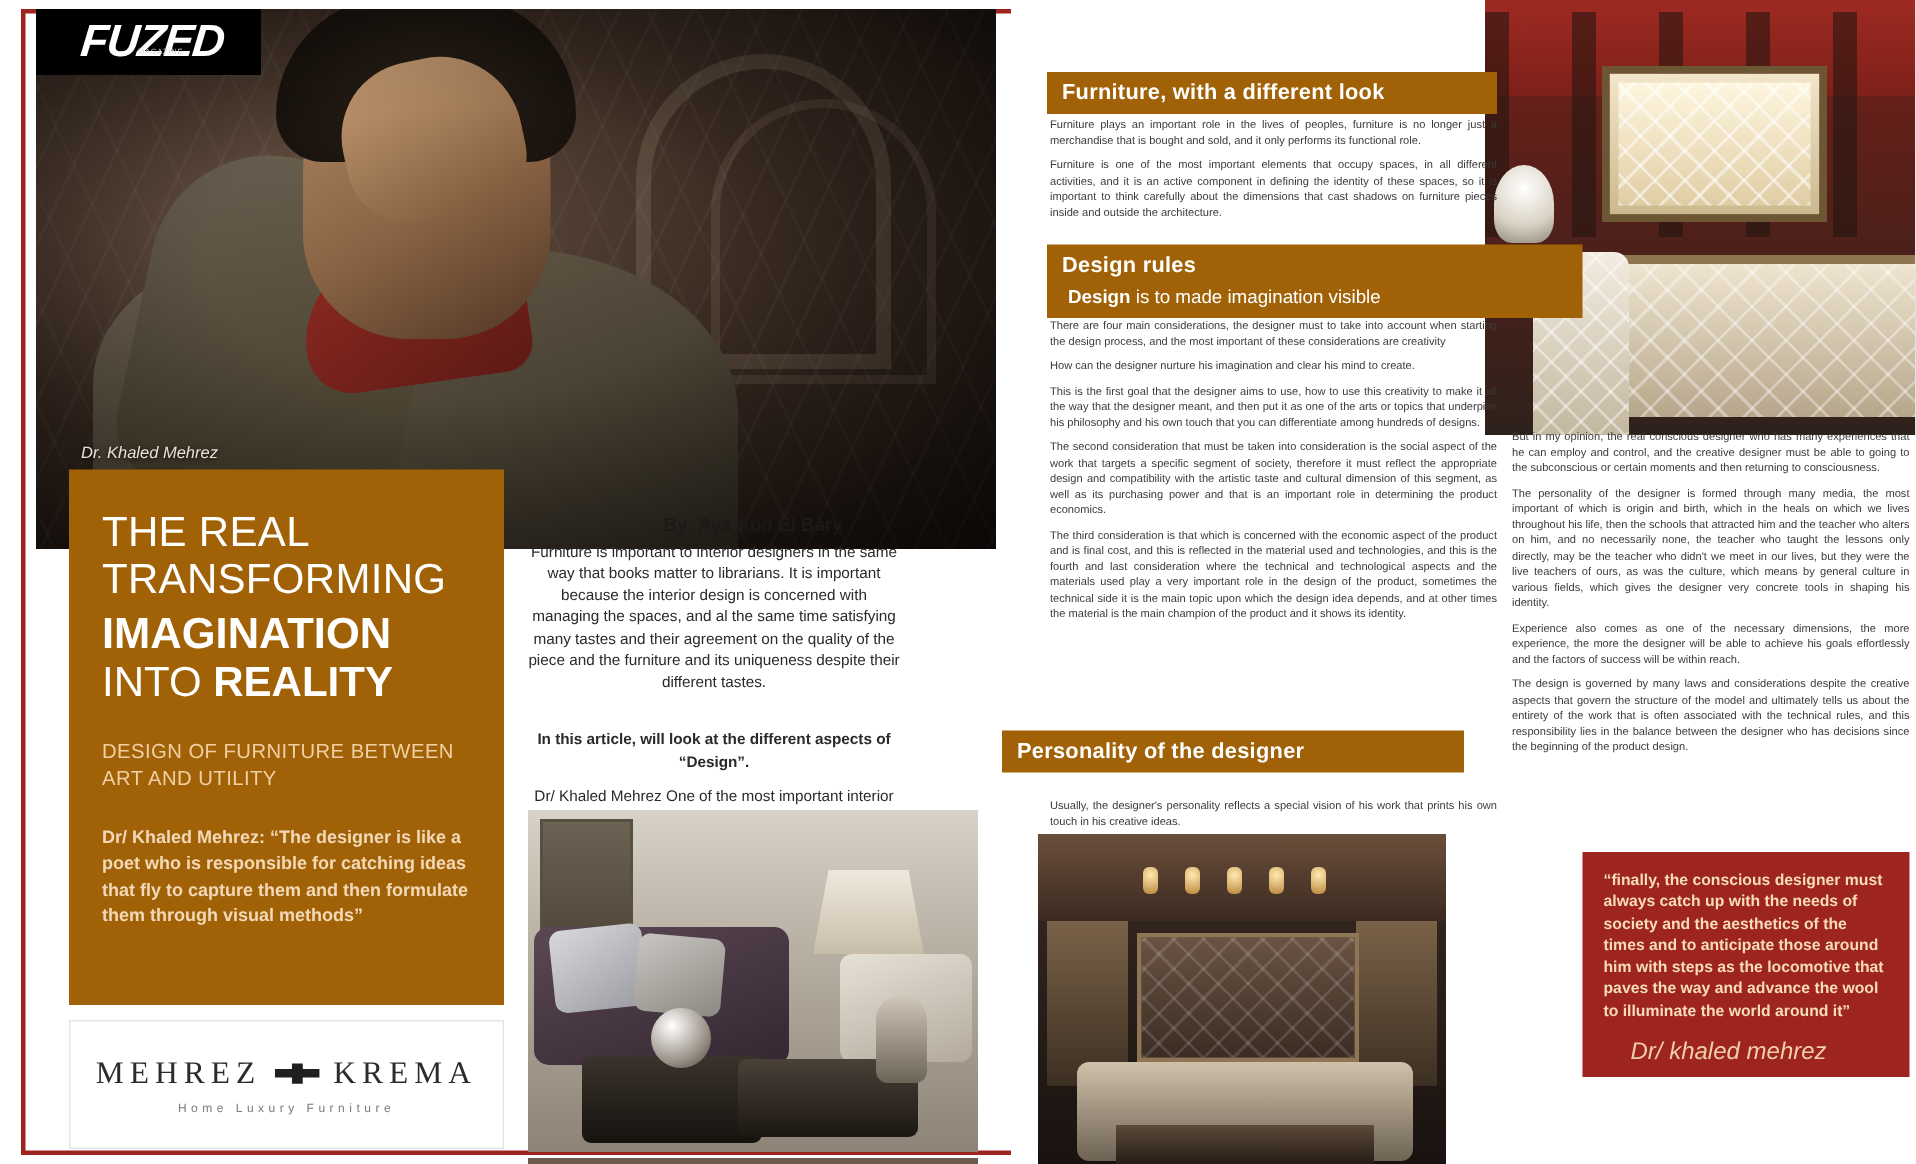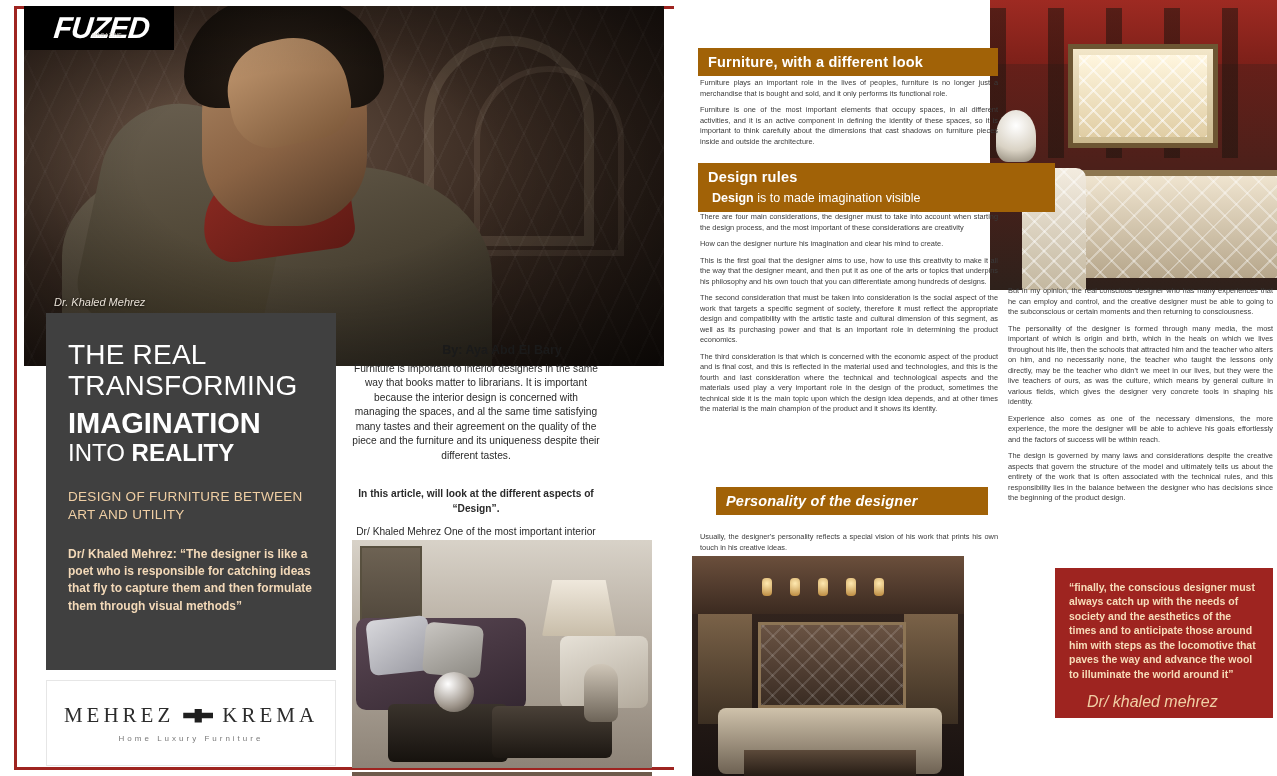--- a/index.html
+++ b/index.html
@@ -145,40 +145,40 @@
     font-size: 11px;
     font-style: italic;
     text-shadow: 0 1px 3px rgba(0,0,0,.8);
   }
 
   
   .title-block {
     position: absolute;
     left: 46px; top: 313px;
     width: 290px; height: 357px;
-    background: #404040;
+    background: #a16207;
     color: #fff;
     padding: 26px 22px 18px 22px;
   }
   .title-main {
     font-size: 28px;
     line-height: 1.12;
     font-weight: 400;
     letter-spacing: .2px;
     color: #ffffff;
   }
   .title-imag {
     font-size: 29px;
     font-weight: bold;
     line-height: 1.1;
     margin-top: 6px;
     color: #ffffff;
   }
   .title-into {
-    font-size: 24px;
+    font-size: 28px;
     line-height: 1.1;
     color: #ffffff;
   }
   .title-into b { font-weight: bold; }
   .title-sub {
     margin-top: 22px;
     font-size: 13.5px;
     line-height: 1.32;
     color: #f0cfa4;
     letter-spacing: .3px;
@@ -560,21 +560,21 @@
     <div class="sec-sub"><b>Design</b><span> is to made imagination visible</span></div>
   </div>
   <div class="body-text" style="left:700px; top:212px; width:298px;">
     <p>There are four main considerations, the designer must to take into account when starting the design process, and the most important of these considerations are creativity</p>
     <p>How can the designer nurture his imagination and clear his mind to create.</p>
     <p>This is the first goal that the designer aims to use, how to use this creativity to make it all the way that the designer meant, and then put it as one of the arts or topics that underpins his philosophy and his own touch that you can differentiate among hundreds of designs.</p>
     <p>The second consideration that must be taken into consideration is the social aspect of the work that targets a specific segment of society, therefore it must reflect the appropriate design and compatibility with the artistic taste and cultural dimension of this segment, as well as its purchasing power and that is an important role in determining the product economics.</p>
     <p>The third consideration is that which is concerned with the economic aspect of the product and is final cost, and this is reflected in the material used and technologies, and this is the fourth and last consideration where the technical and technological aspects and the materials used play a very important role in the design of the product, sometimes the technical side it is the main topic upon which the design idea depends, and at other times the material is the main champion of the product and it shows its identity.</p>
   </div>
 
-  <div class="sec" style="left:716px; top:487px; width:272px;font-style:italic;">
+  <div class="sec" style="left:668px; top:487px; width:308px;">
     <div class="sec-title">Personality of the designer</div>
   </div>
   <div class="body-text" style="left:700px; top:532px; width:298px;">
     <p>Usually, the designer's personality reflects a special vision of his work that prints his own touch in his creative ideas.</p>
   </div>
 
   <div class="body-text" style="left:1008px; top:286px; width:265px;">
     <p>But in my opinion, the real conscious designer who has many experiences that he can employ and control, and the creative designer must be able to going to the subconscious or certain moments and then returning to consciousness.</p>
     <p>The personality of the designer is formed through many media, the most important of which is origin and birth, which in the heals on which we lives throughout his life, then the schools that attracted him and the teacher who alters on him, and no necessarily none, the teacher who taught the lessons only directly, may be the teacher who didn't we meet in our lives, but they were the live teachers of ours, as was the culture, which means by general culture in various fields, which gives the designer very concrete tools in shaping his identity.</p>
     <p>Experience also comes as one of the necessary dimensions, the more experience, the more the designer will be able to achieve his goals effortlessly and the factors of success will be within reach.</p>

